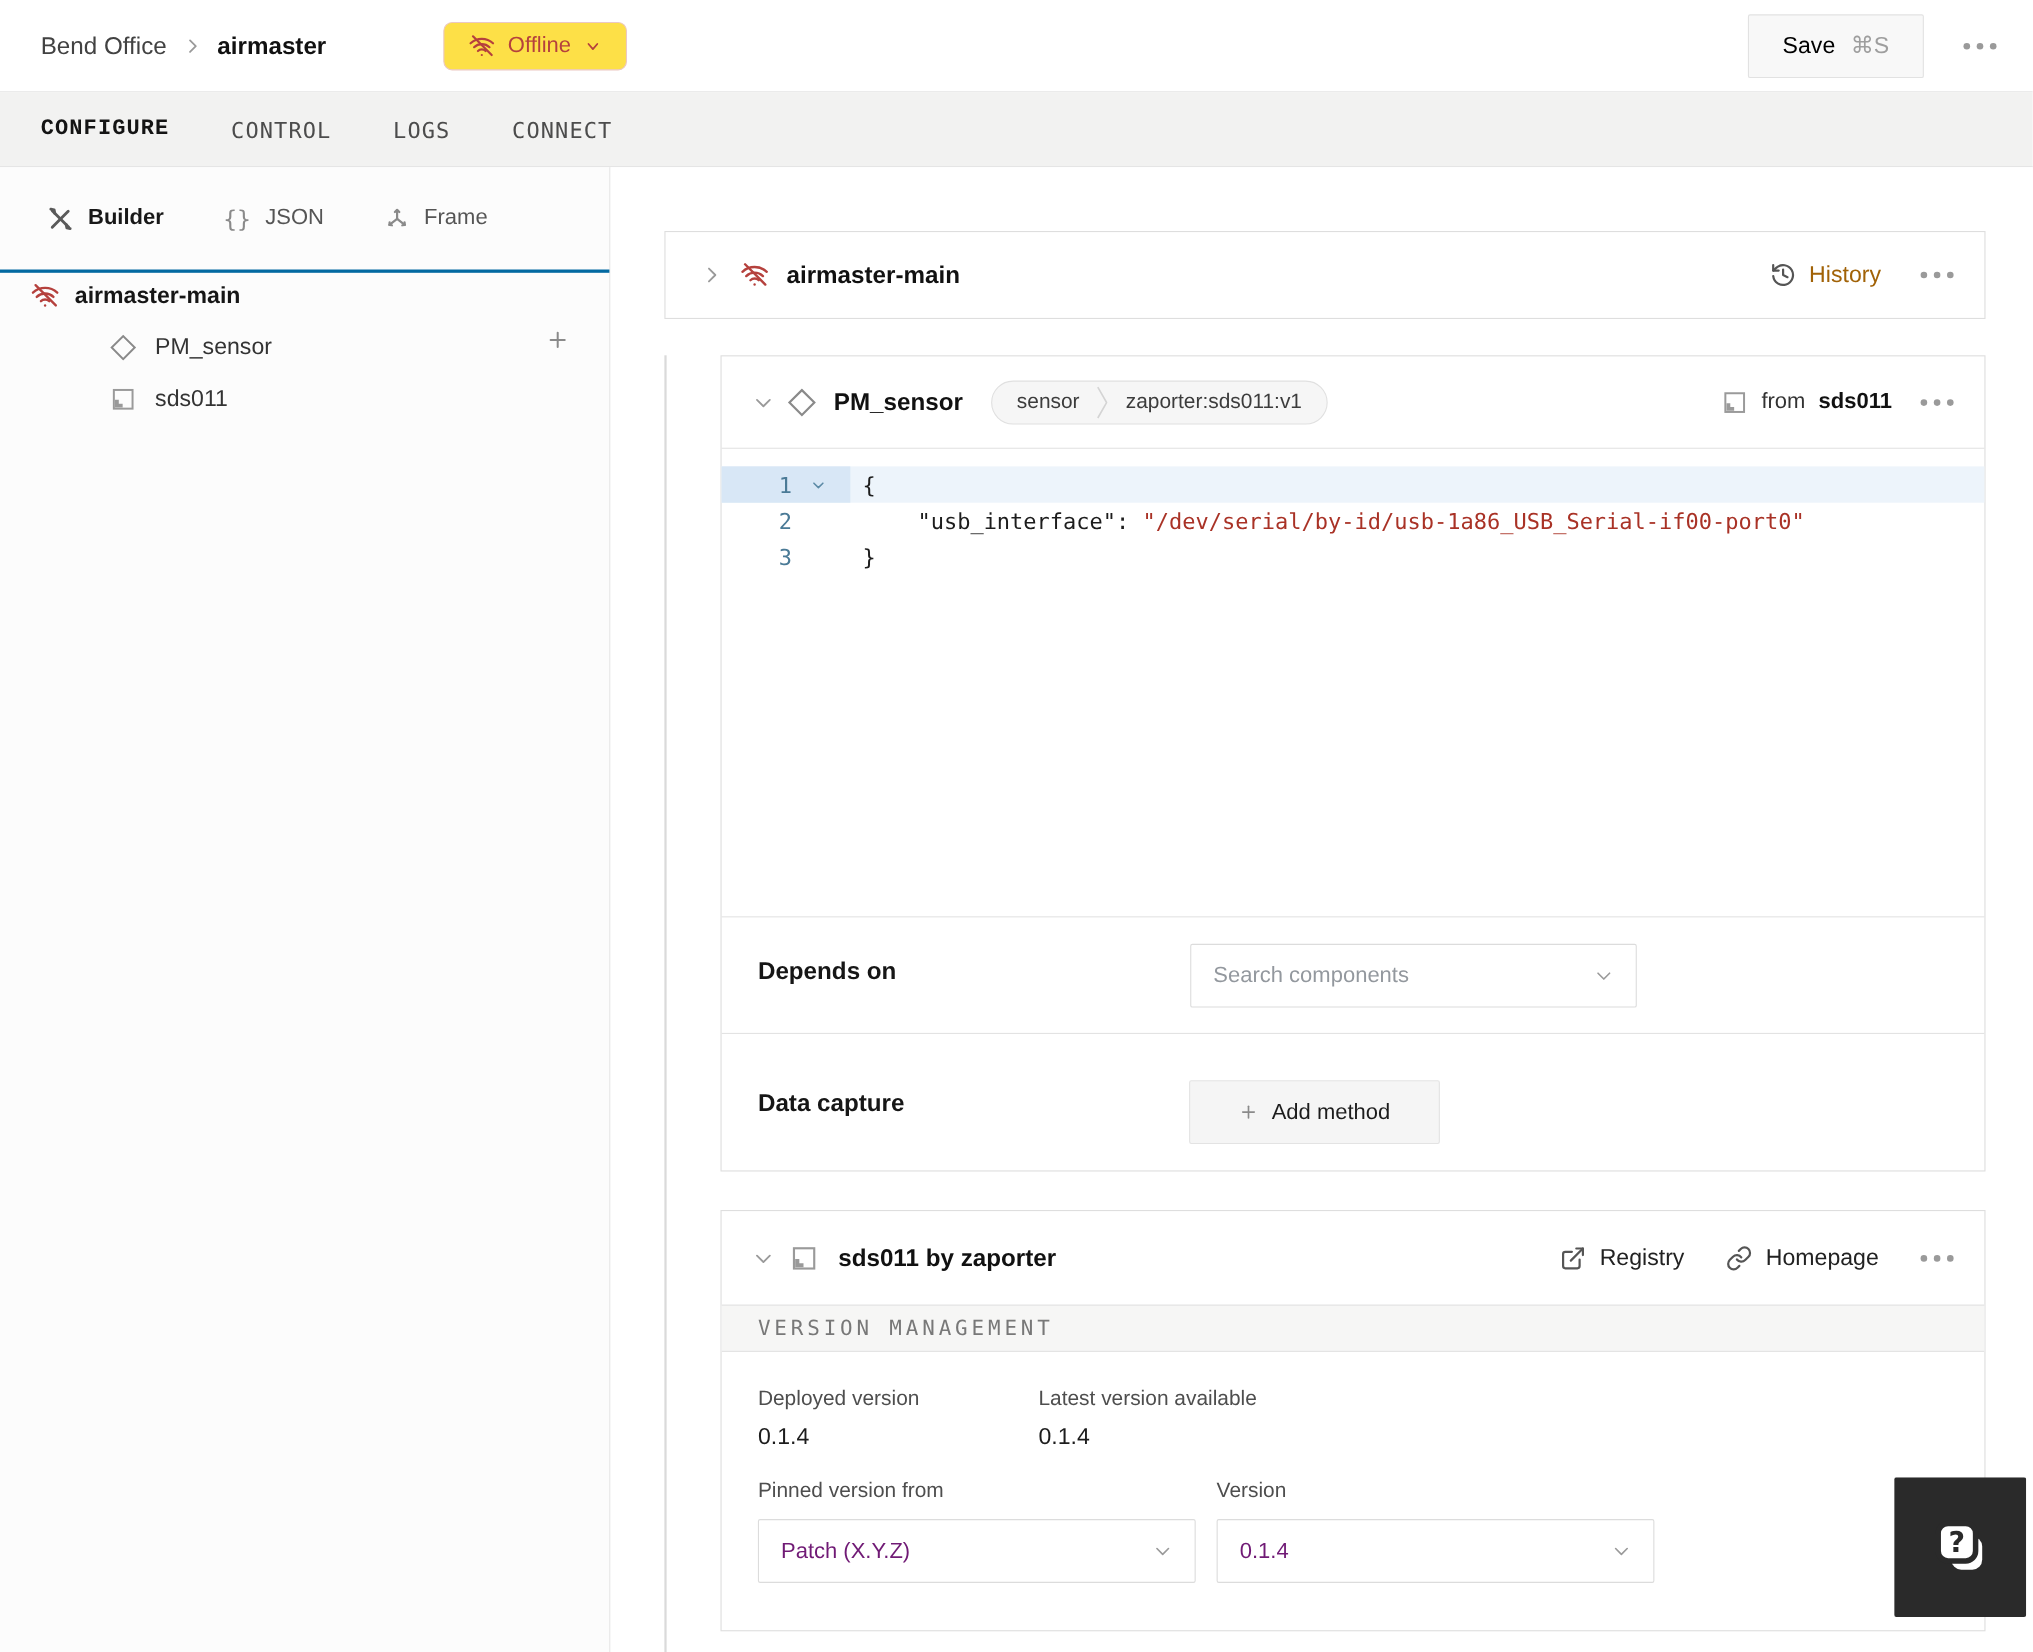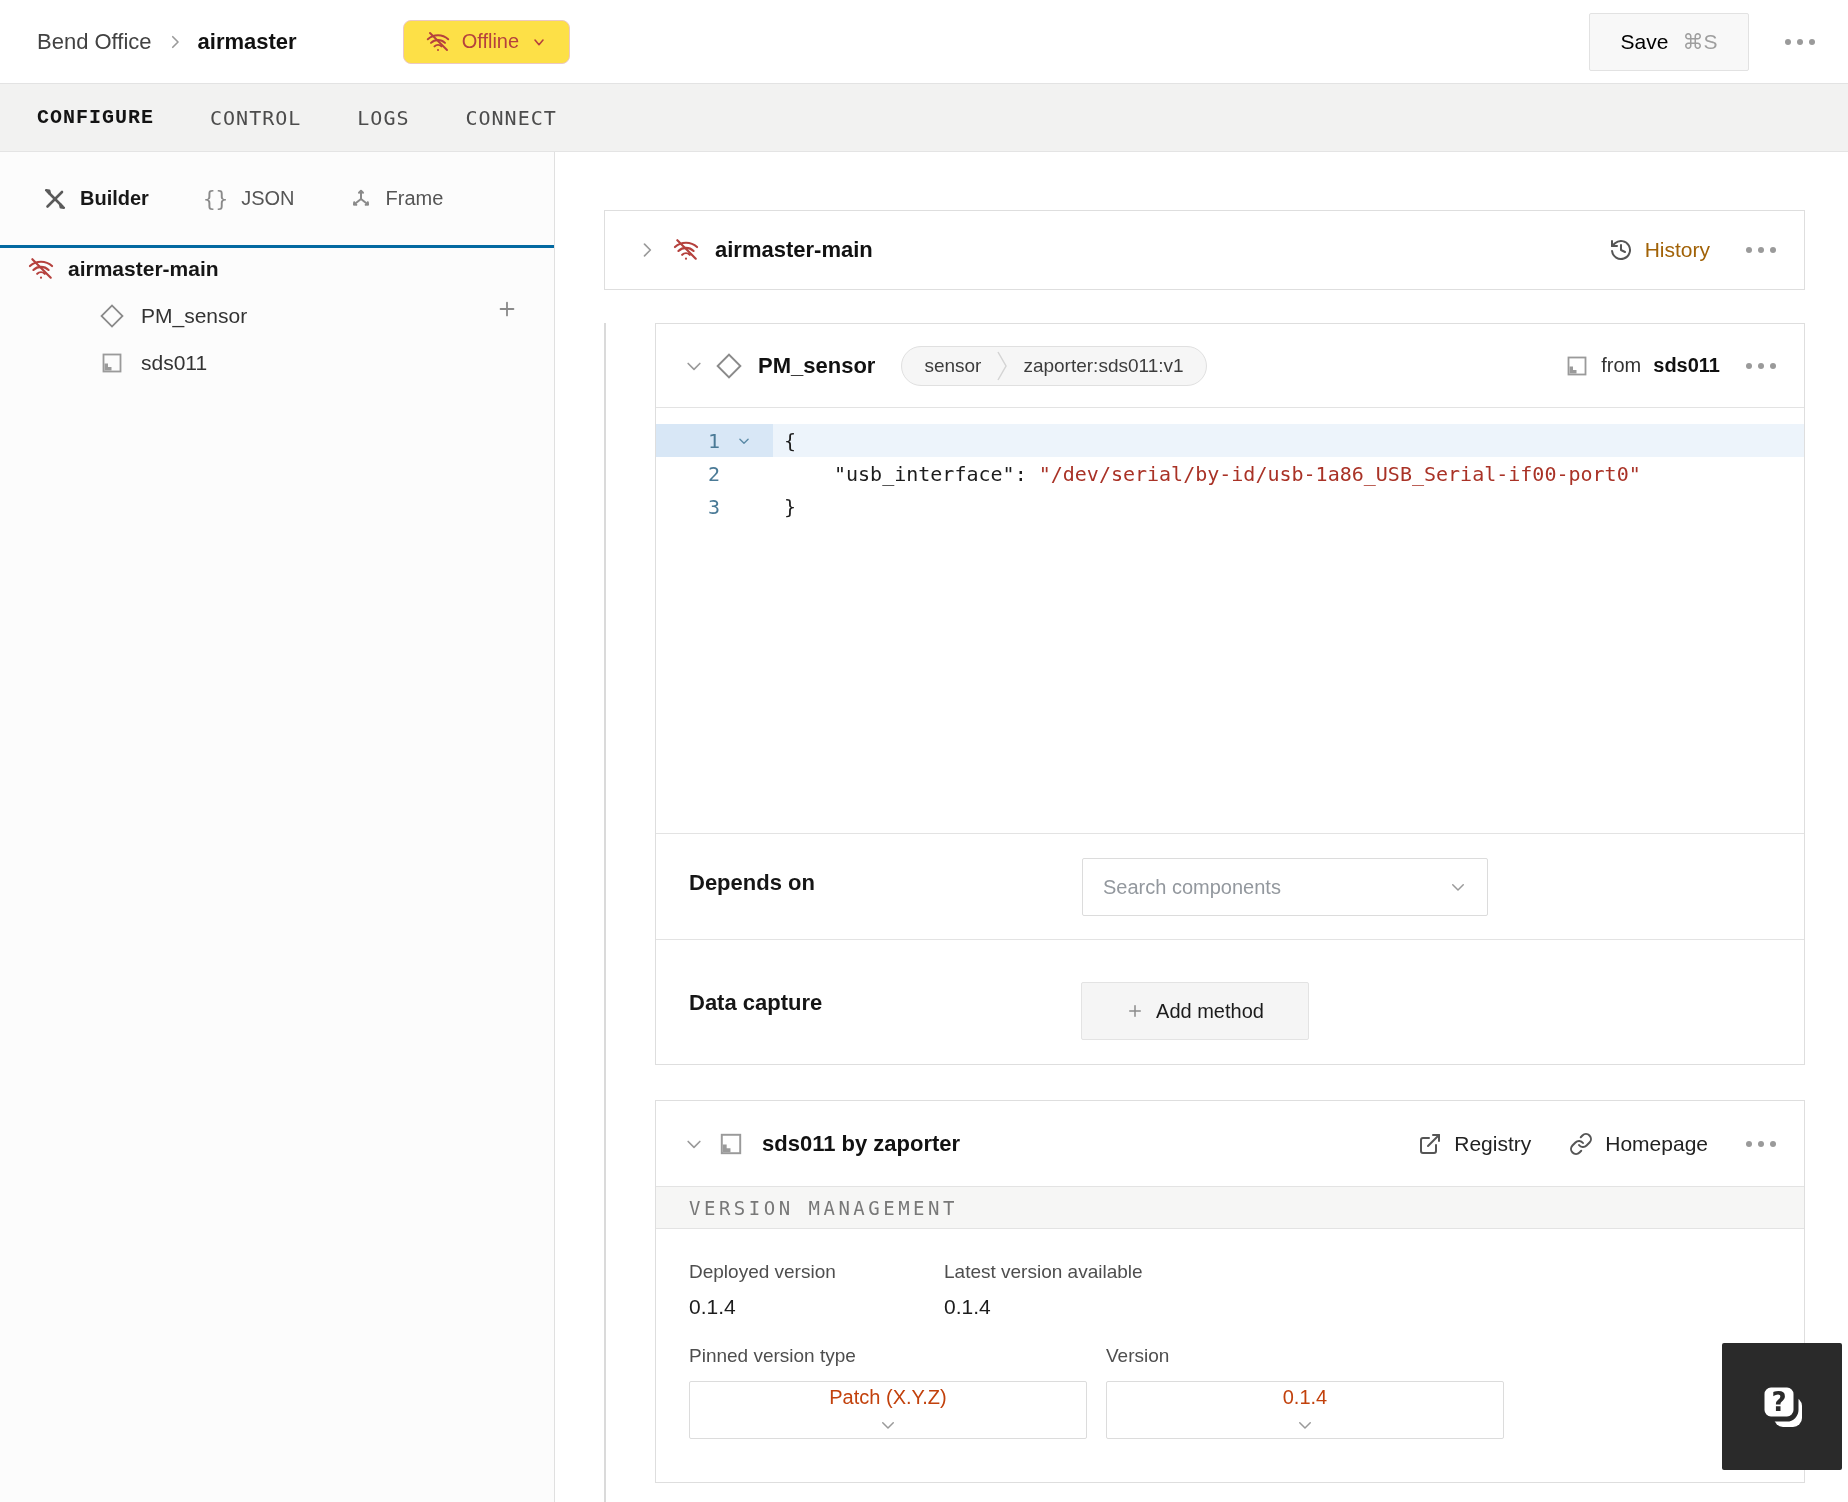--- a/index.html
+++ b/index.html
@@ -103,21 +103,21 @@
   .vm-bar { height:43px; background:#f6f6f5; border-top:1px solid #e3e3e3; border-bottom:1px solid #e3e3e3;
     display:flex; align-items:center; padding-left:33px; font-family:"DejaVu Sans Mono", monospace;
     font-size:19px; letter-spacing:3.5px; color:#787878; }
   .vm-content { padding:32px 33px 0 33px; }
   .field-label { font-size:19px; color:#4e4e4e; }
   .field-value { font-size:21px; color:#1c1c1c; margin-top:12px; }
   .vm-row1 { display:flex; }
   .vm-row1 .col1 { width:255px; }
   .vm-row2 { display:flex; gap:19px; margin-top:26px; }
   .vm-row2 .col { width:398px; }
-  .vm-row2 .select { margin-top:14px; color:#c2410c;flex-direction:column; }
+  .vm-row2 .select { margin-top:14px; color:#701a75; }
 
   
   .help-btn { position:fixed; right:6px; bottom:32px; width:120px; height:127px;
     background:#2a2a2a; border-radius:2px; display:flex; align-items:center; justify-content:center;
     cursor:pointer; }
 
   .icon { display:flex; align-items:center; justify-content:center; }
   svg { display:block; }
 </style>
 </head>
@@ -424,21 +424,21 @@
             <div class="field-label">Deployed version</div>
             <div class="field-value">0.1.4</div>
           </div>
           <div>
             <div class="field-label">Latest version available</div>
             <div class="field-value">0.1.4</div>
           </div>
         </div>
         <div class="vm-row2">
           <div class="col">
-            <div class="field-label">Pinned version type</div>
+            <div class="field-label">Pinned version from</div>
             <div class="select">
               <span>Patch (X.Y.Z)</span>
               <span class="icon">
                 <svg width="18" height="18" viewBox="0 0 24 24" fill="none" stroke="#9a9a9a" stroke-width="2" stroke-linecap="round" stroke-linejoin="round">
                     <polyline points="5 9 12 16 19 9"></polyline>
                   </svg>
               </span>
             </div>
           </div>
           <div class="col">

